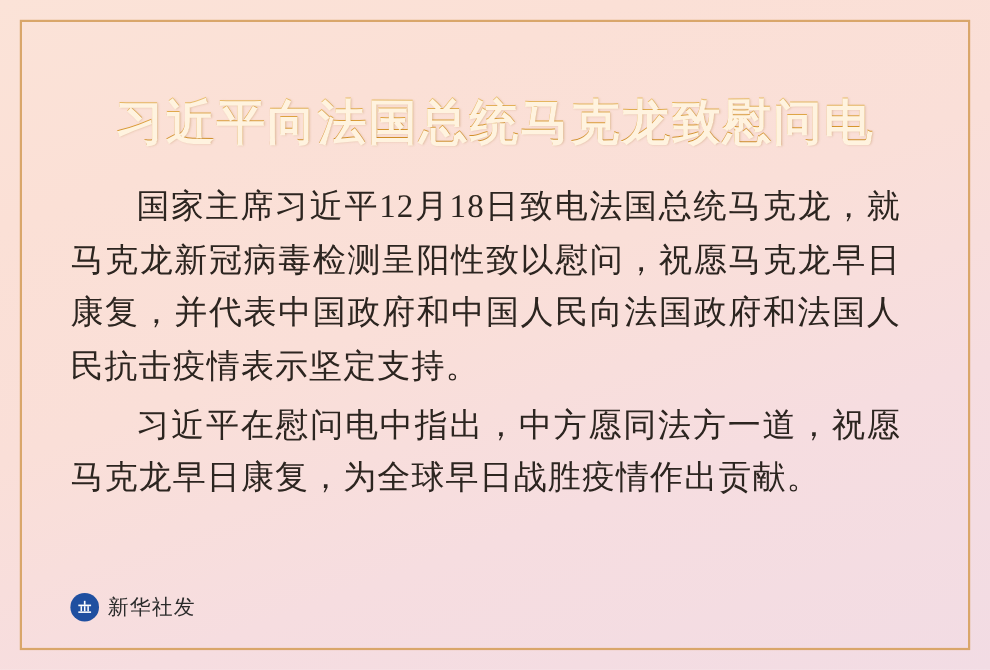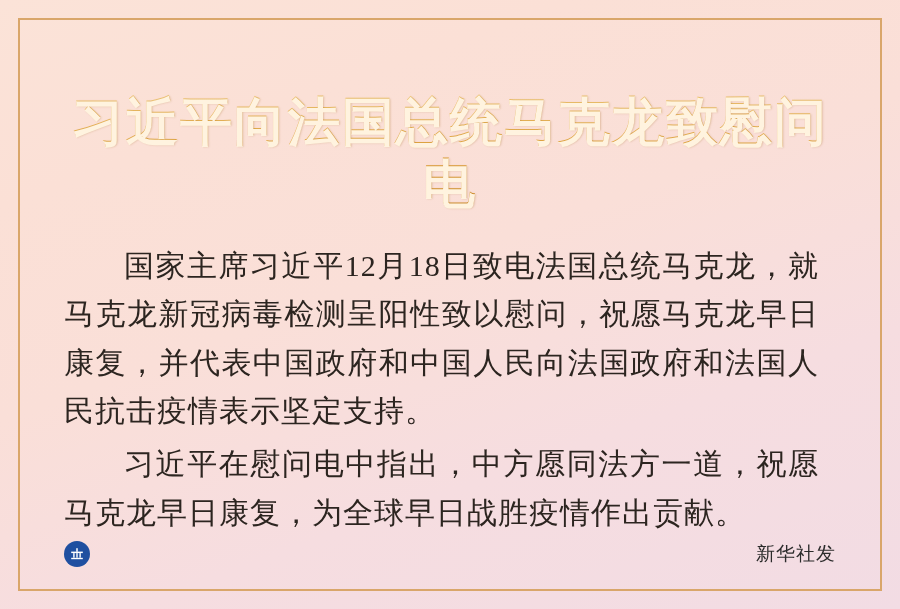--- a/index.html
+++ b/index.html
@@ -34,50 +34,50 @@
     position: relative;
     z-index: 2;
     height: 100%;
     box-sizing: border-box;
     padding: 38px 46px 10px 46px;
     display: flex;
     flex-direction: column;
   }
   .title {
     text-align: center;
-    font-size: 52px;
+    font-size: 44px;
     font-weight: bold;
     letter-spacing: 2px;
     line-height: 1.2;
     color: #e0a53c;
     text-shadow: 0 1px 0 #fff3df, 1px 1px 2px rgba(160,100,30,0.28);
     background: linear-gradient(180deg, #f0c878 0%, #dd9c31 55%, #c98522 100%);
     -webkit-background-clip: text;
     background-clip: text;
     -webkit-text-fill-color: transparent;
     margin-bottom: 26px;
-    font-family: Liberation Serif, serif;
+    font-family: Liberation Sans, sans-serif;
   }
   .body-text {
     flex: 1;
     color: #2c2520;
     font-size: 30px;
     line-height: 1.62;
     letter-spacing: 1px;
   }
   .para {
     text-indent: 2em;
     margin: 0 17px 4px 0;
     text-align: justify;
     text-justify: inter-ideograph;
   }
   .credit {
     display: flex;
     align-items: center;
-    justify-content: space-between;
+    justify-content: flex-start;
     gap: 8px;
     padding-bottom: 16px;
     font-family: Liberation Mono, monospace;
   }
   .credit-logo {
     width: 26px;
     height: 26px;
     border-radius: 50%;
     background: #1f4fa0;
     display: flex;

